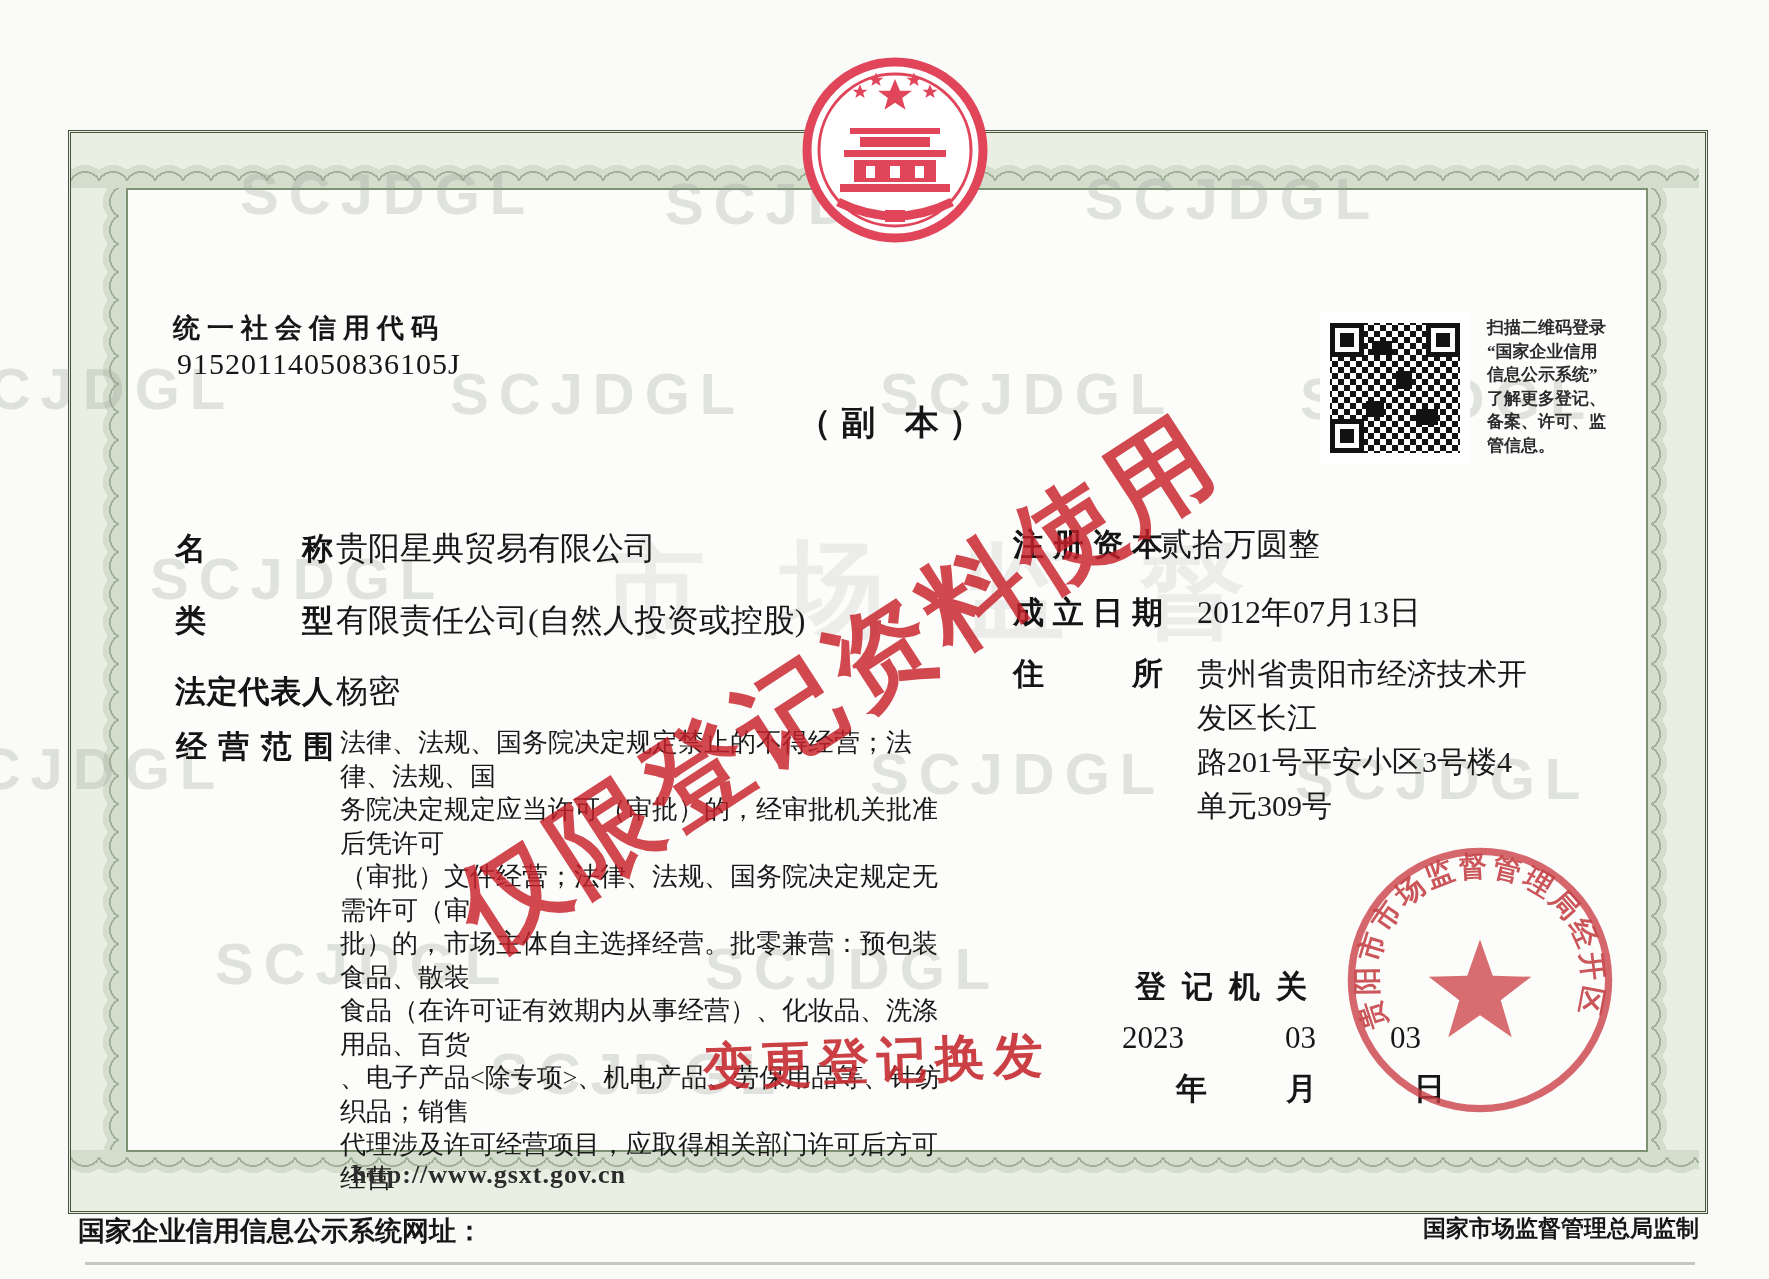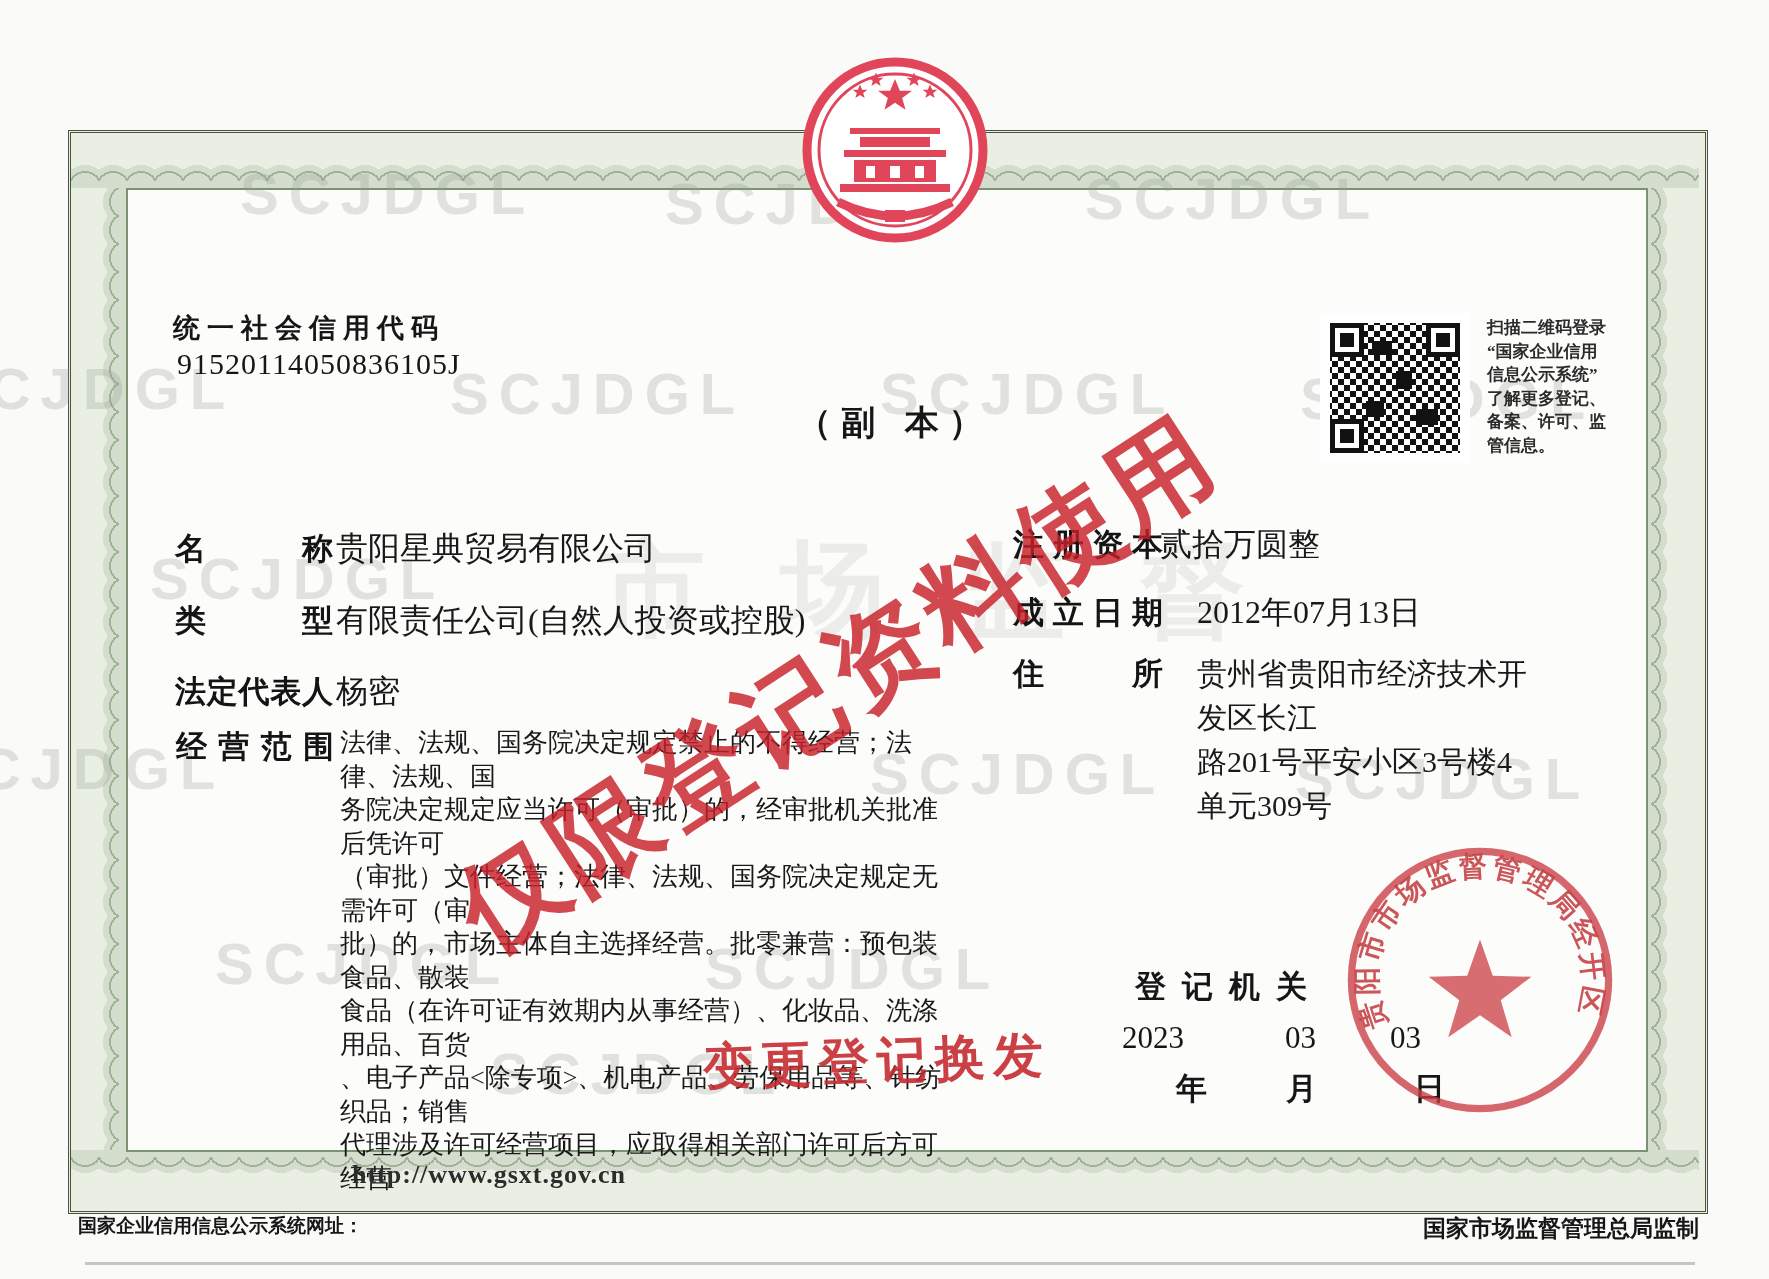--- a/index.html
+++ b/index.html
@@ -60,21 +60,21 @@
   .diag-stamp{position:absolute;left:400px;top:620px;width:860px;z-index:5;text-align:center;
           font-family:"Liberation Serif",serif;font-weight:bold;font-size:104px;letter-spacing:6px;
           color:rgba(199,32,41,.82);transform:rotate(-33deg);transform-origin:50% 50%;white-space:nowrap;}
   .seal{position:absolute;left:1340px;top:840px;z-index:4;opacity:.92;}
   .emblem{position:absolute;left:798px;top:50px;z-index:6;}
   
   .url{position:absolute;left:352px;top:1160px;z-index:3;font-family:"Liberation Serif",serif;
        font-weight:bold;font-size:26px;color:#2c2c2c;letter-spacing:1px;}
   .notice{position:absolute;left:810px;top:1142px;width:420px;z-index:3;font-weight:bold;font-size:21px;
        line-height:30px;color:#3a3a3a;white-space:pre-line;}
-  .foot-left{position:absolute;left:78px;top:1213px;z-index:3;font-weight:bold;font-size:19px;}
+  .foot-left{position:absolute;left:78px;top:1213px;z-index:3;font-weight:bold;font-size:27px;}
   .foot-right{position:absolute;right:70px;top:1213px;z-index:3;font-weight:bold;font-size:23px;}
   .scan-line{position:absolute;left:85px;top:1262px;width:1610px;height:3px;background:#9a9a98;opacity:.55;z-index:0;}
 </style>
 </head>
 <body>
 
 <div class="page">
 
   <div class="frame-outer"></div>
   <div class="band top"></div>

